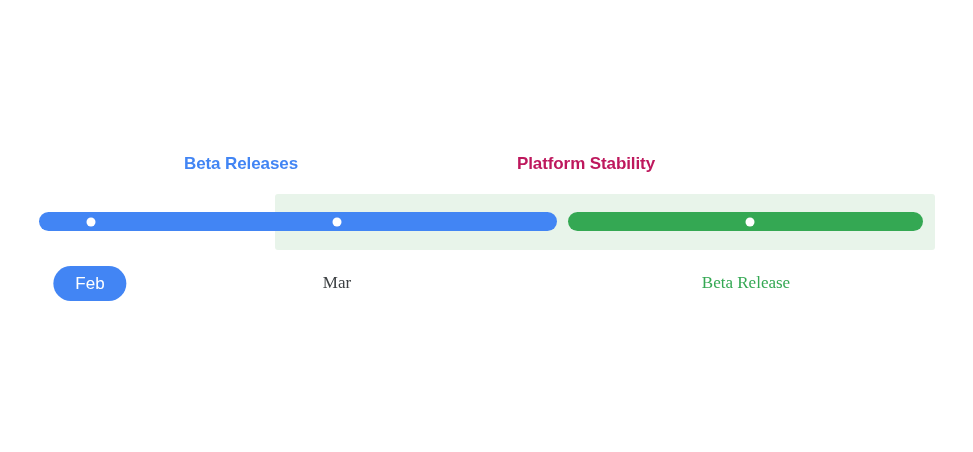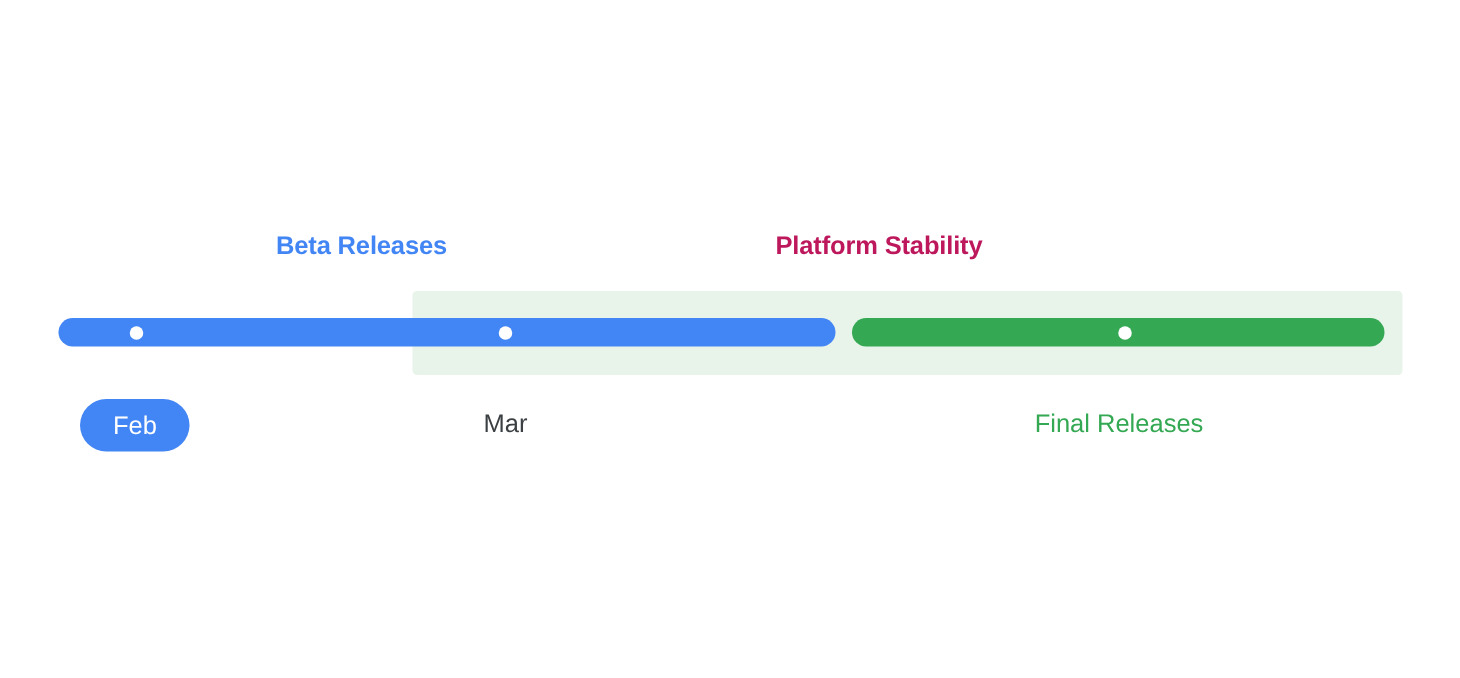--- a/index.html
+++ b/index.html
@@ -55,20 +55,21 @@
     transform: translate(-50%, -50%);
   }
 
   
   .tick-label {
     position: absolute;
     font-size: 17px;
     white-space: nowrap;
     transform: translateX(-50%);
     line-height: 1;
+    font-family: Liberation Serif, serif;
   }
   .tick-label.plain {
     color: #3c4043;
     font-weight: normal;
   }
   .tick-label.accent-green {
     color: #34a853;
     font-weight: normal;
   }
 
@@ -109,15 +110,15 @@
   <div class="segment-bar" style="left:568px; top:212px; width:355px; background:#34a853;">
     <div class="milestone-dot" style="left:182px; top:9.5px;"></div>
   </div>
 
   <div class="tick-pill" style="left:90px; top:266px; background:#4285f4;">
     <span>Feb</span>
   </div>
 
   <div class="tick-label plain" style="left:337px; top:274px;">Mar</div>
 
-  <div class="tick-label accent-green" style="left:746px; top:274px;">Final Releases</div>
+  <div class="tick-label accent-green" style="left:746px; top:274px;">Beta Release</div>
 
 </div>
 
 </body></html>

